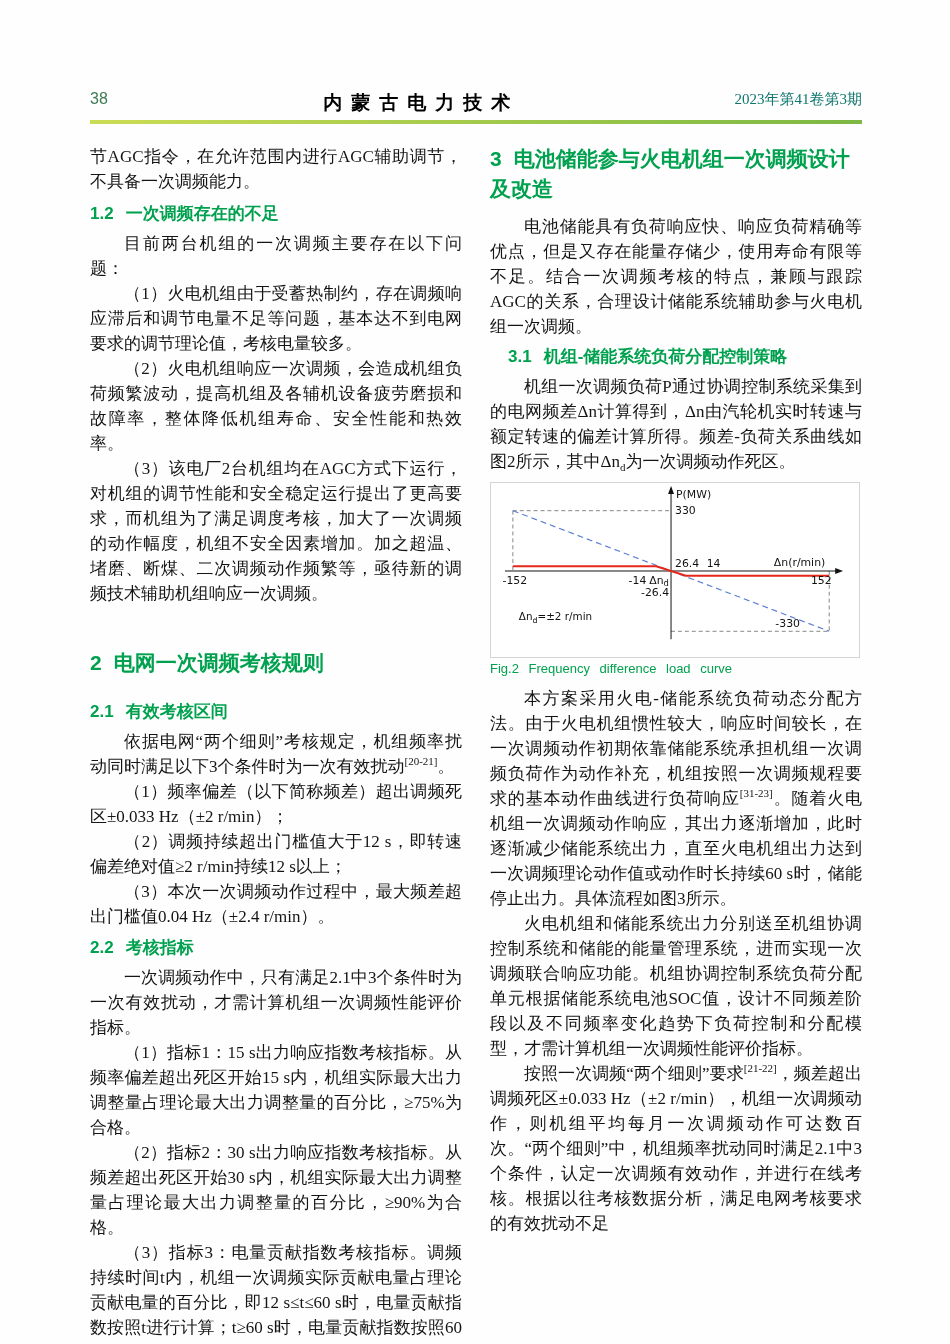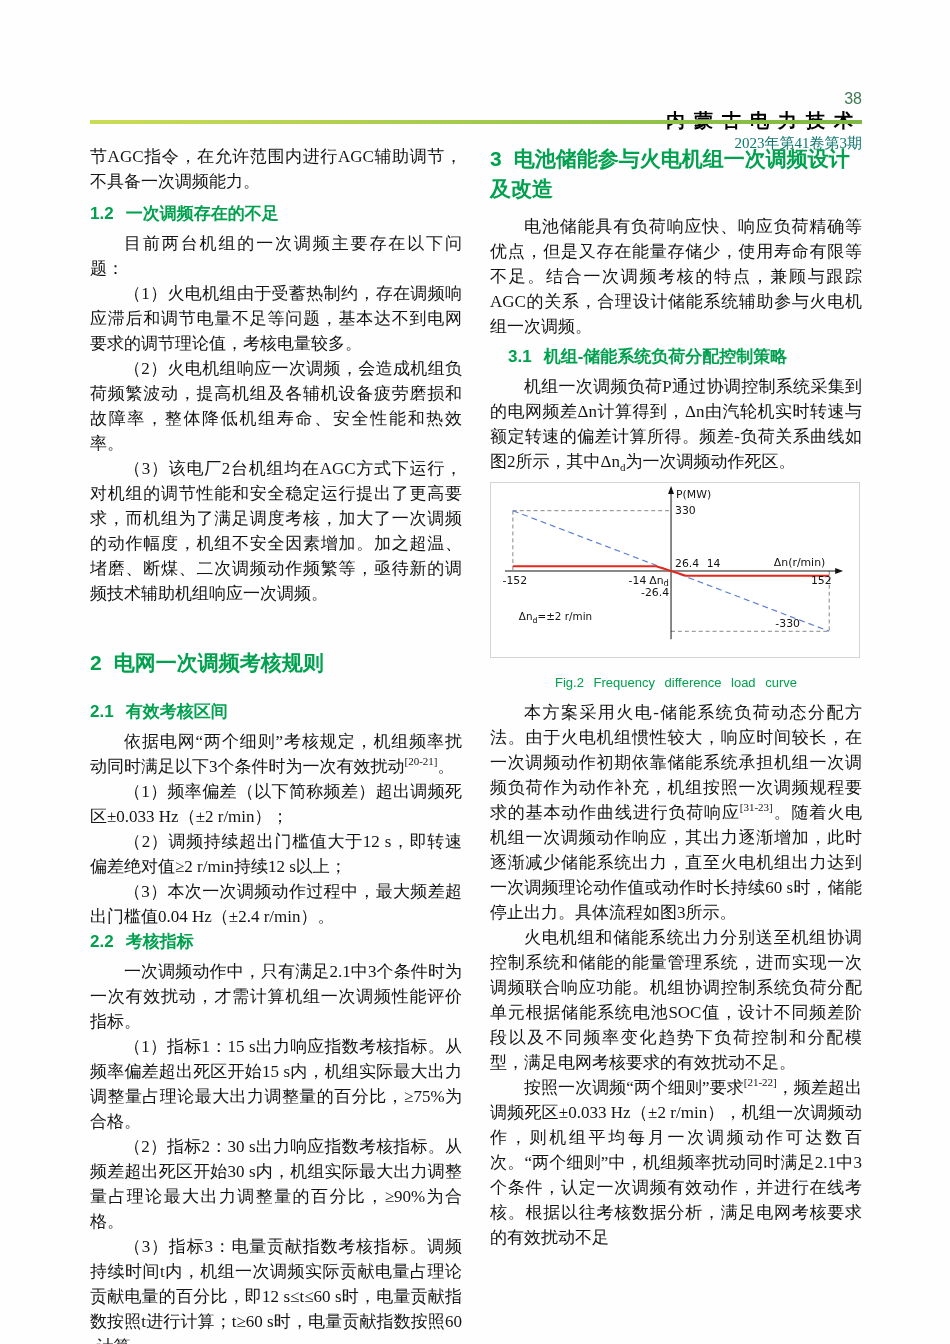--- a/index.html
+++ b/index.html
@@ -7,21 +7,21 @@
   .page {
     position: relative;
     width: 950px; height: 1344px;
     background: #fefefe;
     overflow: hidden;
     font-family: "Liberation Serif", "DejaVu Serif", serif;
     color: #141414;
   }
   .header {
     position: absolute; top: 90px; left: 90px; width: 772px;
-    display: flex; justify-content: space-between; align-items: flex-end; flex-direction: column;
+    display: flex; justify-content: space-between; align-items: flex-start;
   }
   .page-num { font-size: 16px; color: #3d7a52; font-family: "Liberation Sans", sans-serif; }
   .journal {
     font-size: 19px; font-weight: bold; color: #000;
     letter-spacing: 9px; font-family: "Liberation Sans", sans-serif;
   }
   .issue { font-size: 15px; color: #0f766e; }
   .rule {
     position: absolute; top: 120px; left: 90px; width: 772px; height: 4px;
     background: linear-gradient(90deg, #cbdc55, #7cb843);
@@ -39,34 +39,34 @@
   .h1, .h2s {
     font-family: "Liberation Sans", "DejaVu Sans", sans-serif;
     font-weight: bold; color: #00a14e;
   }
   .h1 { font-size: 21px; line-height: 30px; }
   .h2s { font-size: 17px; line-height: 24px; }
   .h1 .num, .h2s .num { margin-right: 12px; }
   .mh12 { margin: 8px 0 5px; }
   .mh2  { margin: 42px 0 22px; }
   .mh21 { margin: 0 0 5px; }
-  .mh22 { margin: 1px 0 5px; }
+  .mh22 { margin: 7px 0 5px; }
   .mh3  { margin: 0 0 10px; }
   .mh31 { margin: 6px 18px 5px; }
   .mh32 { margin: 6px 0 5px; }
   .figure { margin: 8px 0 10px; }
   .chart-svg { display: block; background: #fff; border: 1px solid #d5d5d5; }
   .cap-zh {
     text-align: center; color: #00a14e; font-weight: bold;
     font-family: "Liberation Sans", sans-serif; font-size: 15px; margin-top: 7px;
   }
   .cap-en {
-    text-align: center; color: #00a14e;
+    color: #00a14e;
     font-family: "Liberation Sans", sans-serif; font-size: 13px;
-    word-spacing: 6px; margin-top: 17px;
+    word-spacing: 6px; margin-top: 3px;
   }
   .chart-text { font-family: "DejaVu Sans", sans-serif; font-size: 11px; fill: #111; }
   .chart-text-sm { font-family: "DejaVu Sans", sans-serif; font-size: 10.5px; fill: #111; }
 </style>
 </head>
 <body>
 
 <div class="page">
 
   <div class="header">
@@ -153,19 +153,19 @@
         <text class="chart-text" x="180" y="114" text-anchor="end">-26.4</text>
         <text class="chart-text" x="334" y="102" text-anchor="middle">152</text>
         <text class="chart-text" x="300" y="146" text-anchor="middle">-330</text>
         <text class="chart-text-sm" x="28" y="139"><tspan>Δn</tspan><tspan dy="2.5" font-size="8">d</tspan><tspan dy="-2.5">=±2 r/min</tspan></text>
       </svg>
       <div class="cap-en">Fig.2 Frequency difference load curve</div>
     </div>
 
     <p class="indent"><span>本方案采用火电-储能系统负荷动态分配方法。由于火电机组惯性较大，响应时间较长，在一次调频动作初期依靠储能系统承担机组一次调频负荷作为动作补充，机组按照一次调频规程要求的基本动作曲线进行负荷响应</span><sup class="ref">[31-23]</sup><span>。随着火电机组一次调频动作响应，其出力逐渐增加，此时逐渐减少储能系统出力，直至火电机组出力达到一次调频理论动作值或动作时长持续60 s时，储能停止出力。具体流程如图3所示。</span></p>
 
-    <p class="indent">火电机组和储能系统出力分别送至机组协调控制系统和储能的能量管理系统，进而实现一次调频联合响应功能。机组协调控制系统负荷分配单元根据储能系统电池SOC值，设计不同频差阶段以及不同频率变化趋势下负荷控制和分配模型，满足电网考核要求的有效扰动不足。</p>
+    <p class="indent">火电机组和储能系统出力分别送至机组协调控制系统和储能的能量管理系统，进而实现一次调频联合响应功能。机组协调控制系统负荷分配单元根据储能系统电池SOC值，设计不同频差阶段以及不同频率变化趋势下负荷控制和分配模型，才需计算机组一次调频性能评价指标。</p>
 
 
     <p class="indent"><span>按照一次调频“两个细则”要求</span><sup class="ref">[21-22]</sup><span>，频差超出调频死区±0.033 Hz（±2 r/min），机组一次调频动作，则机组平均每月一次调频动作可达数百次。“两个细则”中，机组频率扰动同时满足2.1中3个条件，认定一次调频有效动作，并进行在线考核。根据以往考核数据分析，满足电网考核要求的有效扰动不足</span></p>
 
   </div>
 </div>
 
 </body></html>

